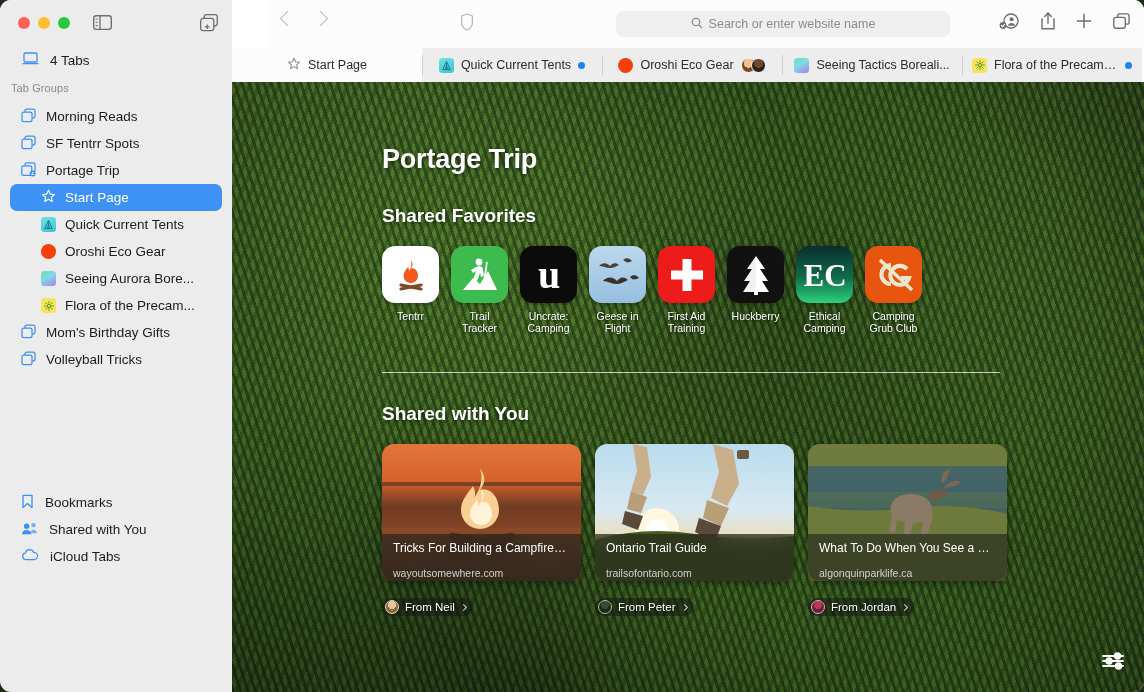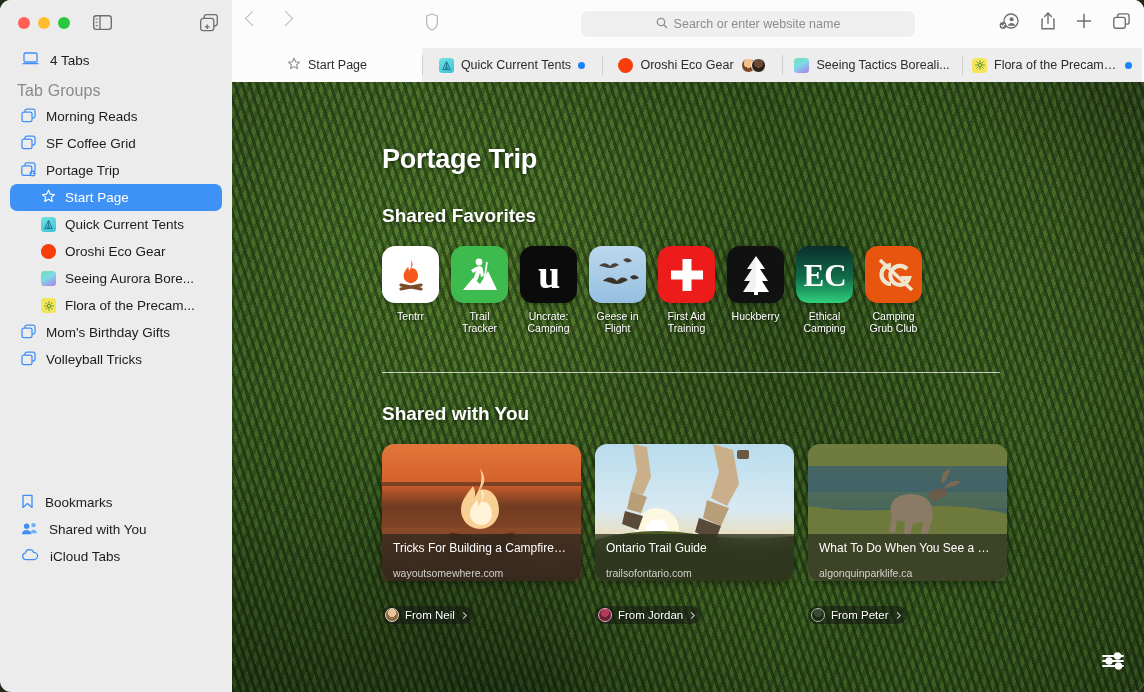--- a/index.html
+++ b/index.html
@@ -33,21 +33,21 @@
   .sb-icon.toggle { left:0; top:0; }
   .sb-icon.newgroup { right:0; top:-1px; }
 
   .tabs-row {
     margin-top:46px; height:28px; display:flex; align-items:center;
     padding-left:22px; gap:11px;
   }
   .tabs-row .lbl { font-size:13.5px; color:#1c1c1e; }
 
   .group-head {
-    margin-top:8px; padding-left:17px; font-size:16px;
+    margin-top:8px; padding-left:11px; font-size:11px;
     color:#8a8a8e; letter-spacing:0.1px; height:16px;
   }
 
   .nav-list { margin-top:5px; }
   .nav-item {
     height:27px; display:flex; align-items:center; gap:10px;
     margin:0 10px; padding-left:11px; border-radius:7px;
     font-size:13.5px; color:#1c1c1e; cursor:default;
   }
   .nav-item.child { padding-left:31px; gap:9px; }
@@ -71,21 +71,21 @@
     margin:0 10px; padding-left:11px; border-radius:7px;
     font-size:13.5px; color:#1c1c1e; cursor:default;
   }
 
   
   .browser {
     position:absolute; left:232px; top:0; width:912px; height:692px;
     background:#fff; overflow:hidden;
   }
   .toolbar {
-    position:relative; height:48px; background:#fcfcfc;
+    position:relative; height:48px; background:#fcfcfc;margin-left:35px;
   }
   .nav-arrows { position:absolute; left:15px; top:13px; display:flex; gap:22px; }
   .chev { width:11px; height:11px; border-top:1.6px solid #b9b9bd; border-right:1.6px solid #b9b9bd; }
   .chev.left  { transform:rotate(-135deg); }
   .chev.right { transform:rotate(45deg); }
 
   .shield { position:absolute; left:193px; top:13px; }
 
   .addr {
     position:absolute; left:349px; top:11px; width:334px; height:26px;
@@ -183,21 +183,21 @@
     position:absolute; left:0; right:0; bottom:0; height:47px;
     background:rgba(30,34,28,0.62);
     backdrop-filter:blur(8px);
     padding:7px 11px 0 11px;
   }
   .card-t {
     font-size:12px; color:#fff; white-space:nowrap; overflow:hidden; text-overflow:ellipsis;
   }
   .card-u { margin-top:12px; font-size:10.5px; color:#d2d2cd; }
 
-  .from-row { margin-top:25px; display:flex; gap:14px; }
+  .from-row { margin-top:17px; display:flex; gap:14px; }
   .from-pill {
     width:199px; display:flex; align-items:center; gap:6px; cursor:default;
   }
   .from-badge {
     display:inline-flex; align-items:center; gap:6px;
     background:rgba(22,26,20,0.55); border-radius:10px; padding:2px 7px 2px 3px;
   }
   .from-av { width:14px; height:14px; border-radius:50%; flex:none; }
   .from-av.n { background:radial-gradient(circle at 50% 34%, #e8c49a 0 40%, #8a6a3e 41% 100%); border:1px solid #ded2bf;}
   .from-av.j { background:radial-gradient(circle at 50% 34%, #b43a5a 0 40%, #6a2038 41% 100%); border:1px solid #f0a8c0;}
@@ -268,21 +268,21 @@
         <span>Morning Reads</span>
       </div>
 
       <div class="nav-item">
         <span>
           <svg width="15" height="15" viewBox="0 0 15 15">
               <rect x="4" y="1" width="10" height="9" rx="1.9" fill="none" stroke="#3f8ef5" stroke-width="1.25"></rect>
               <rect x="1" y="4" width="10" height="9.6" rx="1.9" fill="#ececec" stroke="#3f8ef5" stroke-width="1.25"></rect>
             </svg>
         </span>
-        <span>SF Coffee Grid</span>
+        <span>SF Tentrr Spots</span>
       </div>
 
       <div class="nav-item">
         <span>
           <svg width="15" height="15" viewBox="0 0 15 15">
               <rect x="4" y="0.8" width="10" height="9" rx="1.9" fill="none" stroke="#3f8ef5" stroke-width="1.25"></rect>
               <rect x="0.8" y="3.8" width="10" height="9.6" rx="1.9" fill="#ececec" stroke="#3f8ef5" stroke-width="1.25"></rect>
               <circle cx="11.6" cy="11.4" r="3" fill="#3f8ef5"></circle>
               <circle cx="11.6" cy="10.6" r="0.9" fill="#ececec"></circle>
               <path d="M9.8 13.1a1.9 1.9 0 0 1 3.6 0z" fill="#ececec"></path>
@@ -674,29 +674,29 @@
         <div class="from-row">
           <div class="from-pill">
             <span class="from-badge">
               <span class="from-av n"></span>
               <span class="from-t">From Neil</span>
               <span class="from-chev"></span>
             </span>
           </div>
           <div class="from-pill">
             <span class="from-badge">
+              <span class="from-av p"></span>
+              <span class="from-t">From Peter</span>
+              <span class="from-chev"></span>
+            </span>
+          </div>
+          <div class="from-pill">
+            <span class="from-badge">
               <span class="from-av j"></span>
               <span class="from-t">From Jordan</span>
-              <span class="from-chev"></span>
-            </span>
-          </div>
-          <div class="from-pill">
-            <span class="from-badge">
-              <span class="from-av p"></span>
-              <span class="from-t">From Peter</span>
               <span class="from-chev"></span>
             </span>
           </div>
         </div>
       </div>
 
       <div class="sp-settings">
         <svg width="24" height="20" viewBox="0 0 24 20">
           <g stroke="#ffffff" stroke-width="1.8" stroke-linecap="round">
             <line x1="2" y1="5" x2="22" y2="5"></line>

